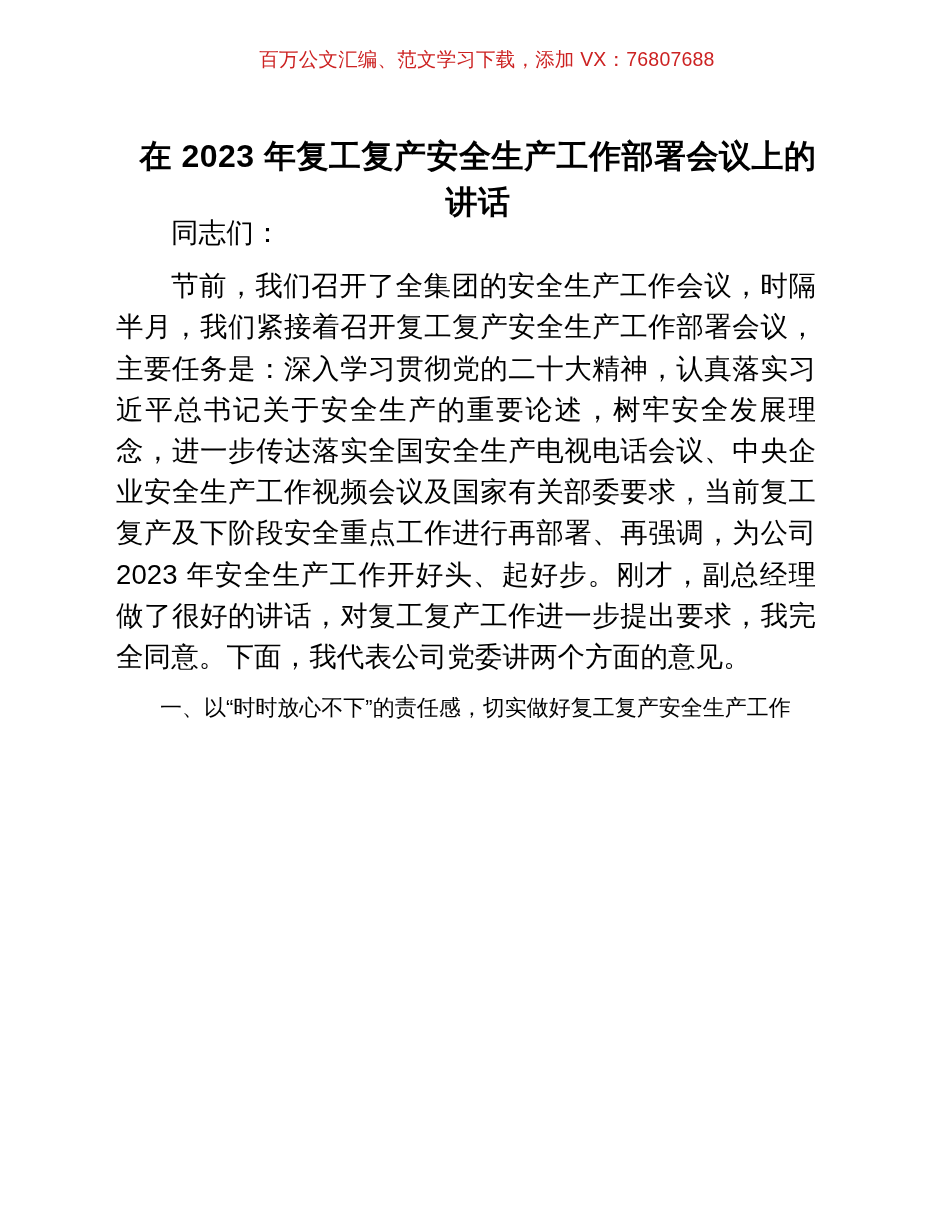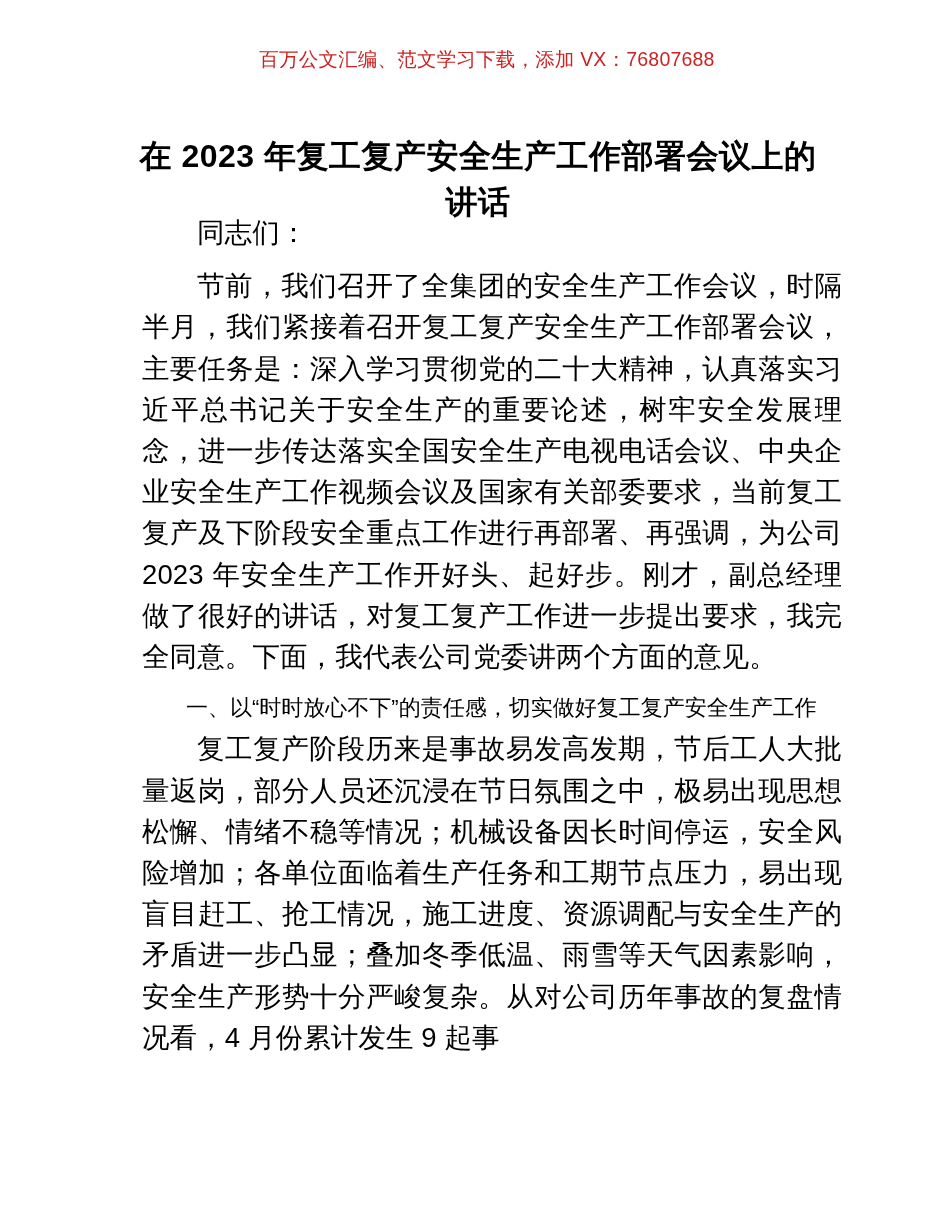--- a/index.html
+++ b/index.html
@@ -42,21 +42,21 @@
     width: 700px;
     text-align: center;
     font-size: 32px;
     line-height: 46px;
     font-weight: 700;
     letter-spacing: 0.5px;
   }
   .body-area {
     position: absolute;
     top: 212px;
-    left: 142px;
+    left: 116px;
     width: 700px;
   }
   .para {
     font-size: 27.5px;
     line-height: 41.2px;
     text-align: justify;
     text-justify: inter-character;
     text-indent: 2em;
     margin: 0 0 0 0;
     letter-spacing: 0.1px;
@@ -95,19 +95,18 @@
   <h1 class="doc-title">在 2023 年复工复产安全生产工作部署会议上的讲话</h1>
 
   <div class="body-area">
 
     <p class="para salutation">同志们：</p>
 
     <p class="para">节前，我们召开了全集团的安全生产工作会议，时隔半月，我们紧接着召开复工复产安全生产工作部署会议，主要任务是：深入学习贯彻党的二十大精神，认真落实习近平总书记关于安全生产的重要论述，树牢安全发展理念，进一步传达落实全国安全生产电视电话会议、中央企业安全生产工作视频会议及国家有关部委要求，当前复工复产及下阶段安全重点工作进行再部署、再强调，为公司 2023 年安全生产工作开好头、起好步。刚才，副总经理做了很好的讲话，对复工复产工作进一步提出要求，我完全同意。下面，我代表公司党委讲两个方面的意见。</p>
 
     <p class="section-head">一、以“时时放心不下”的责任感，切实做好复工复产安全生产工作</p>
 
-    <p class="para">复工复产阶段历来是事故易发高发期，节后工人大批量返岗，部分人员还沉浸在节日氛围之中，极易出现思想松懈、情绪不稳等情况；机械设备因长时间停运，安全风险增加；各单位面临着生产任务和工期节点压力，易出现盲目赶工、抢工情况，施工进度、资源调配与安全生产的矛盾进一步凸显；叠加冬季低温、雨雪等天气因素影响，安全生产形势十分严峻复杂。从对公司历年事故的复盘情况看，4 月份累计发生 9 起事</p>
 
   </div>
 
   <div class="clip-bottom"></div>
 
 </div>
 
 </body></html>

